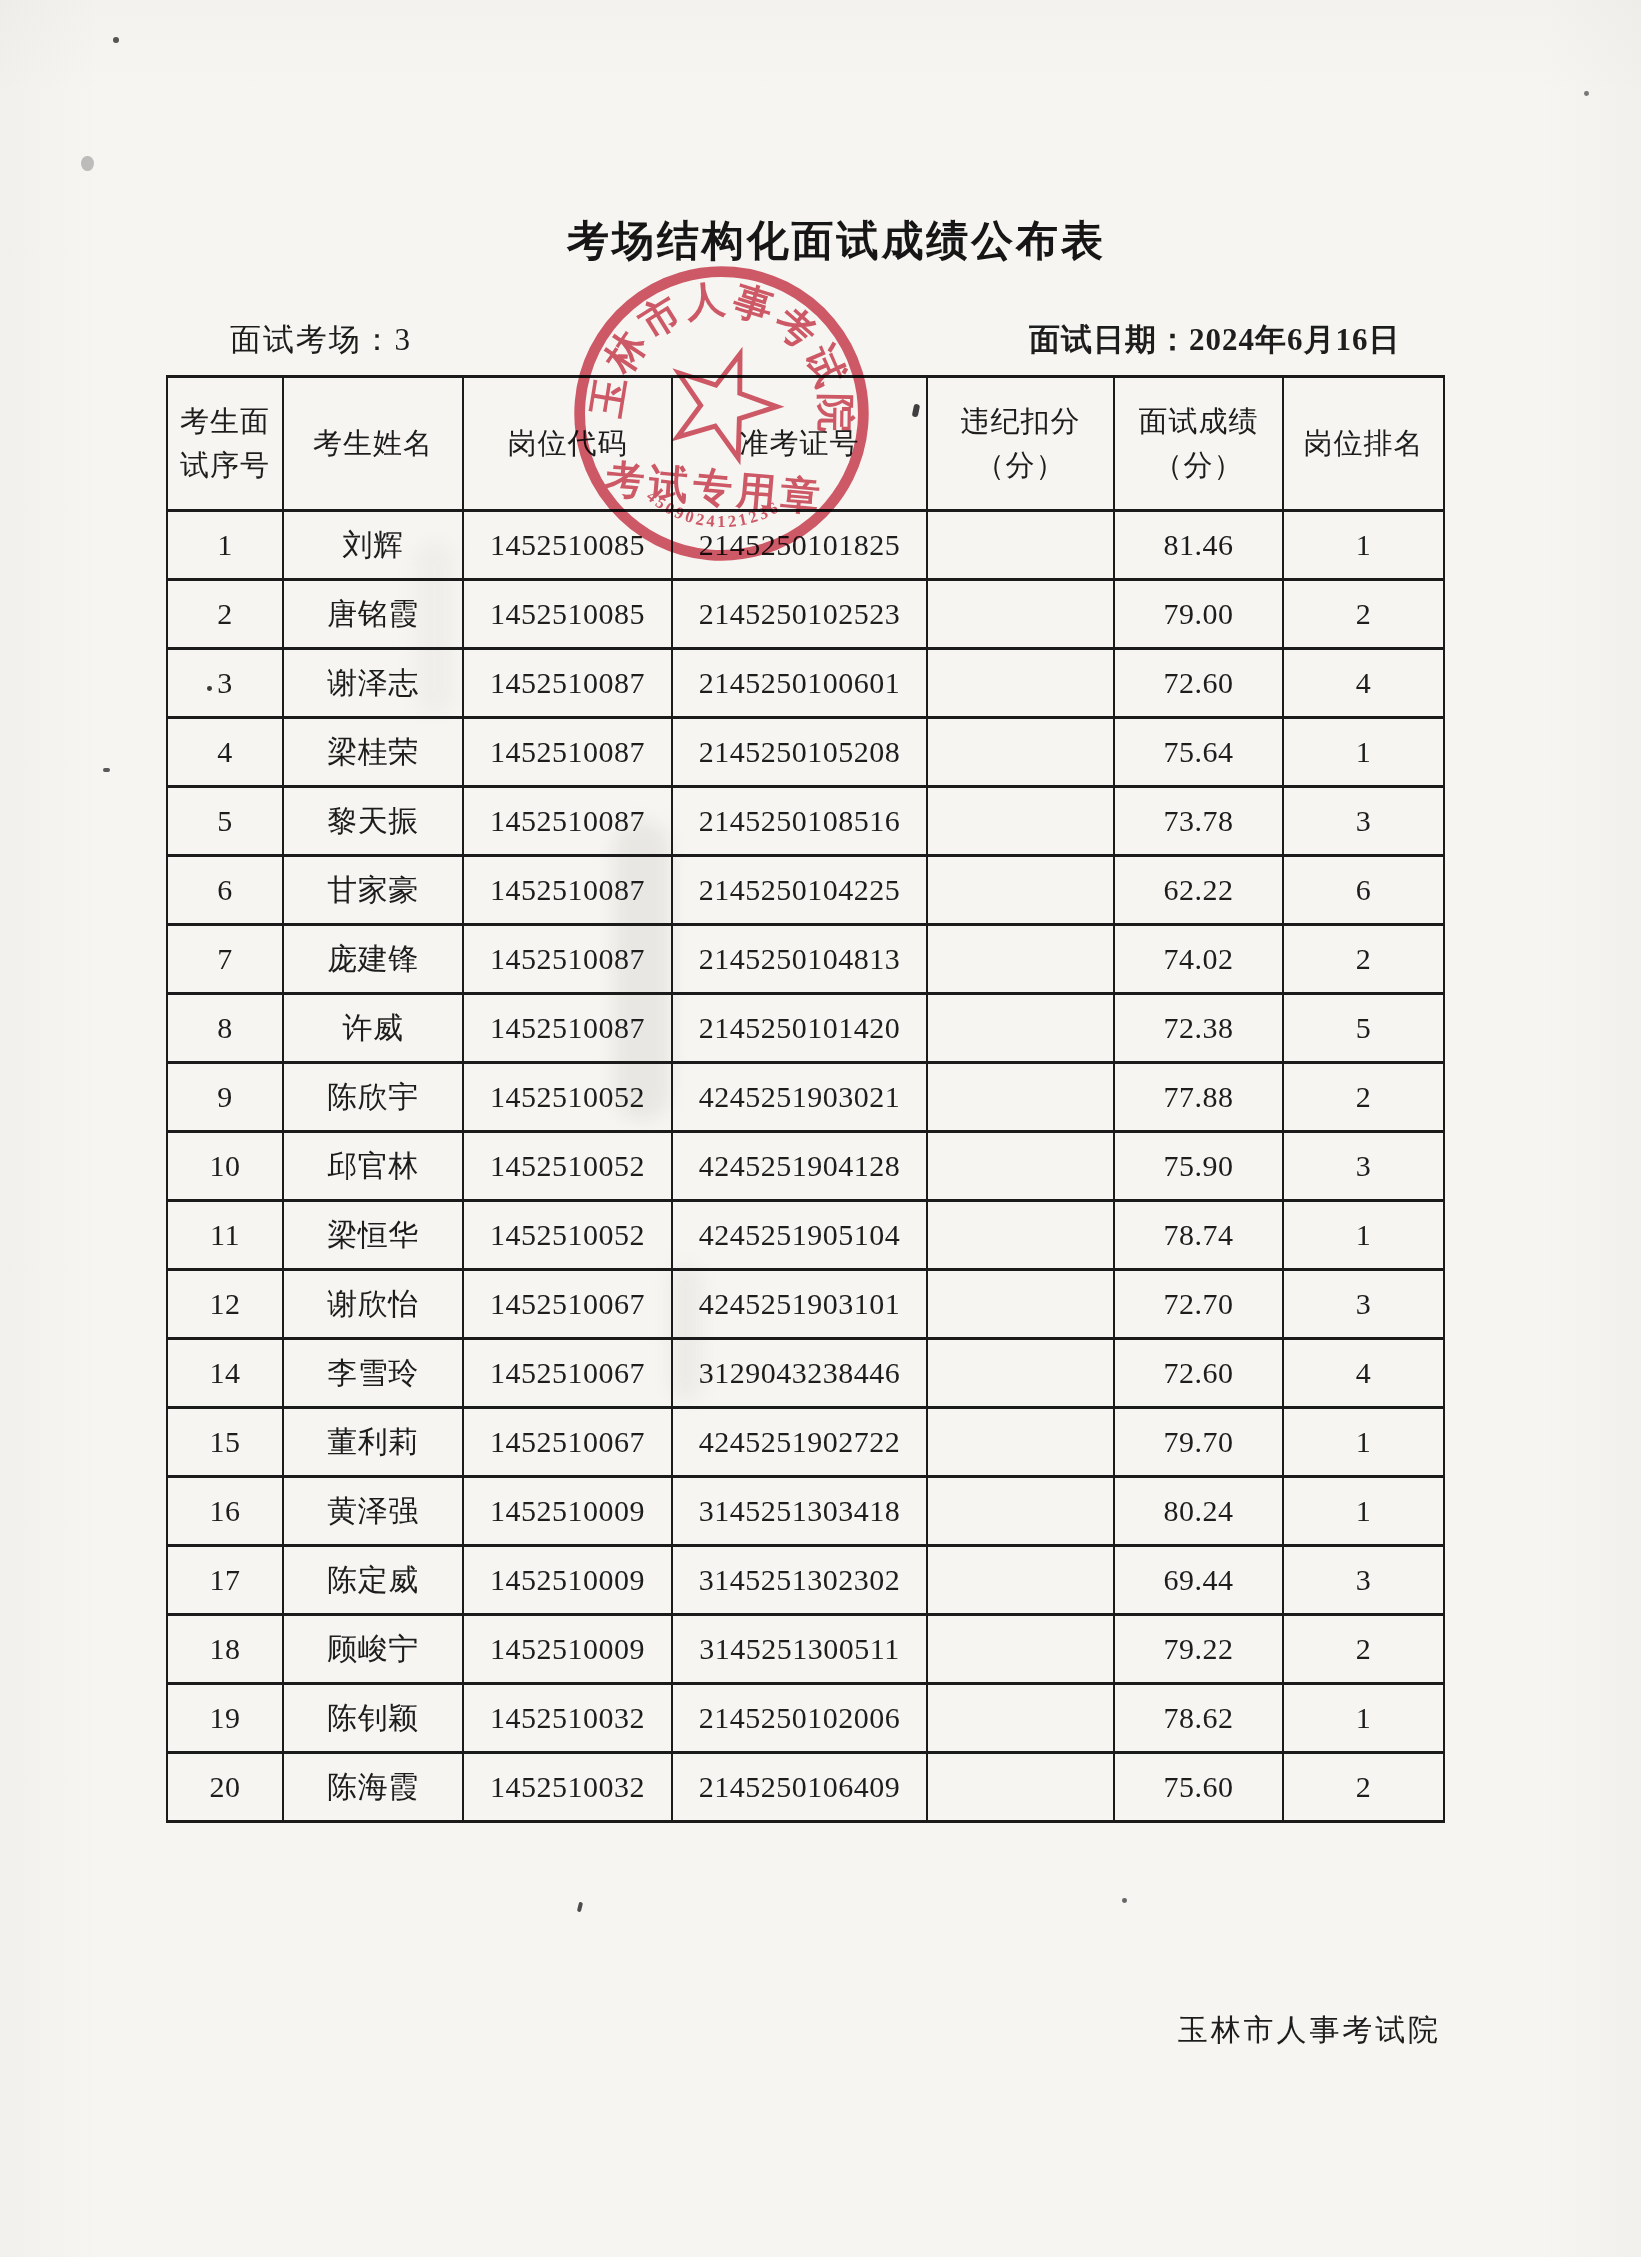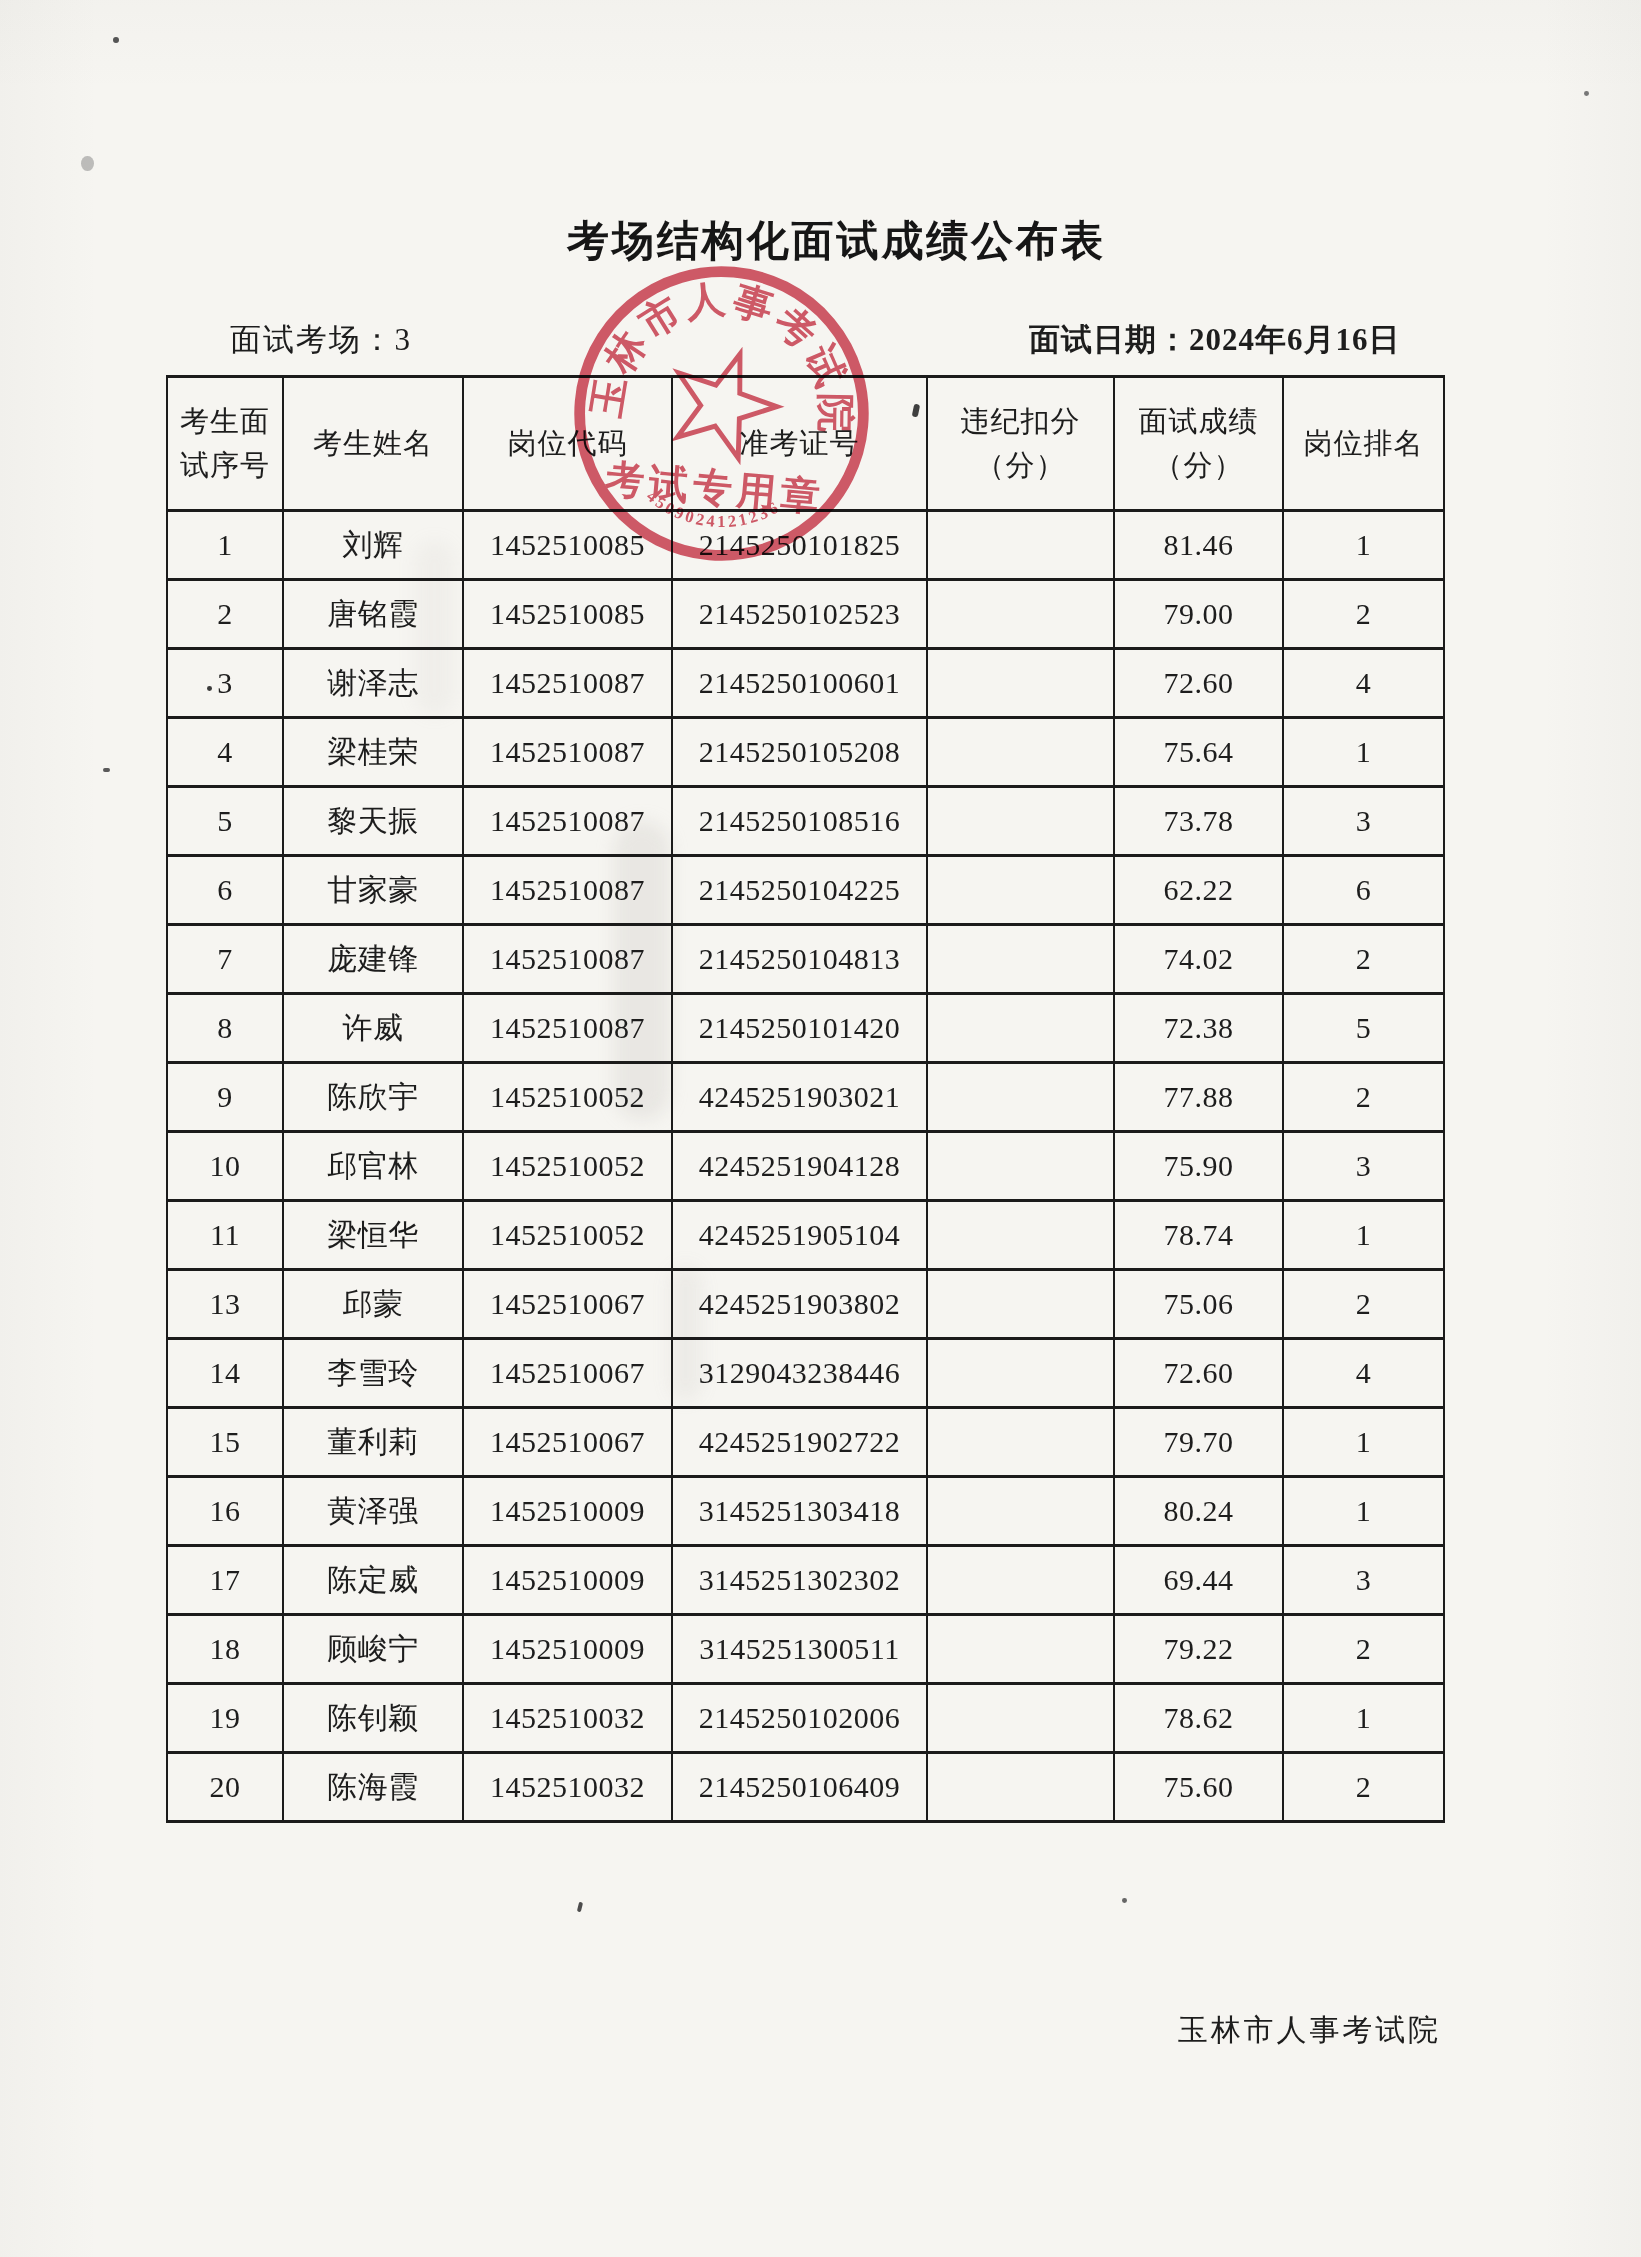--- a/index.html
+++ b/index.html
@@ -211,27 +211,27 @@
         <tr>
           <td>11</td>
           <td>梁恒华</td>
           <td>1452510052</td>
           <td>4245251905104</td>
           <td></td>
           <td>78.74</td>
           <td>1</td>
         </tr>
         <tr>
-          <td>13</td>
-          <td>邱蒙</td>
+          <td>12</td>
+          <td>谢欣怡</td>
           <td>1452510067</td>
-          <td>4245251903802</td>
-          <td></td>
-          <td>75.06</td>
-          <td>2</td>
+          <td>4245251903101</td>
+          <td></td>
+          <td>72.70</td>
+          <td>3</td>
         </tr>
         <tr>
           <td>14</td>
           <td>李雪玲</td>
           <td>1452510067</td>
           <td>3129043238446</td>
           <td></td>
           <td>72.60</td>
           <td>4</td>
         </tr>

